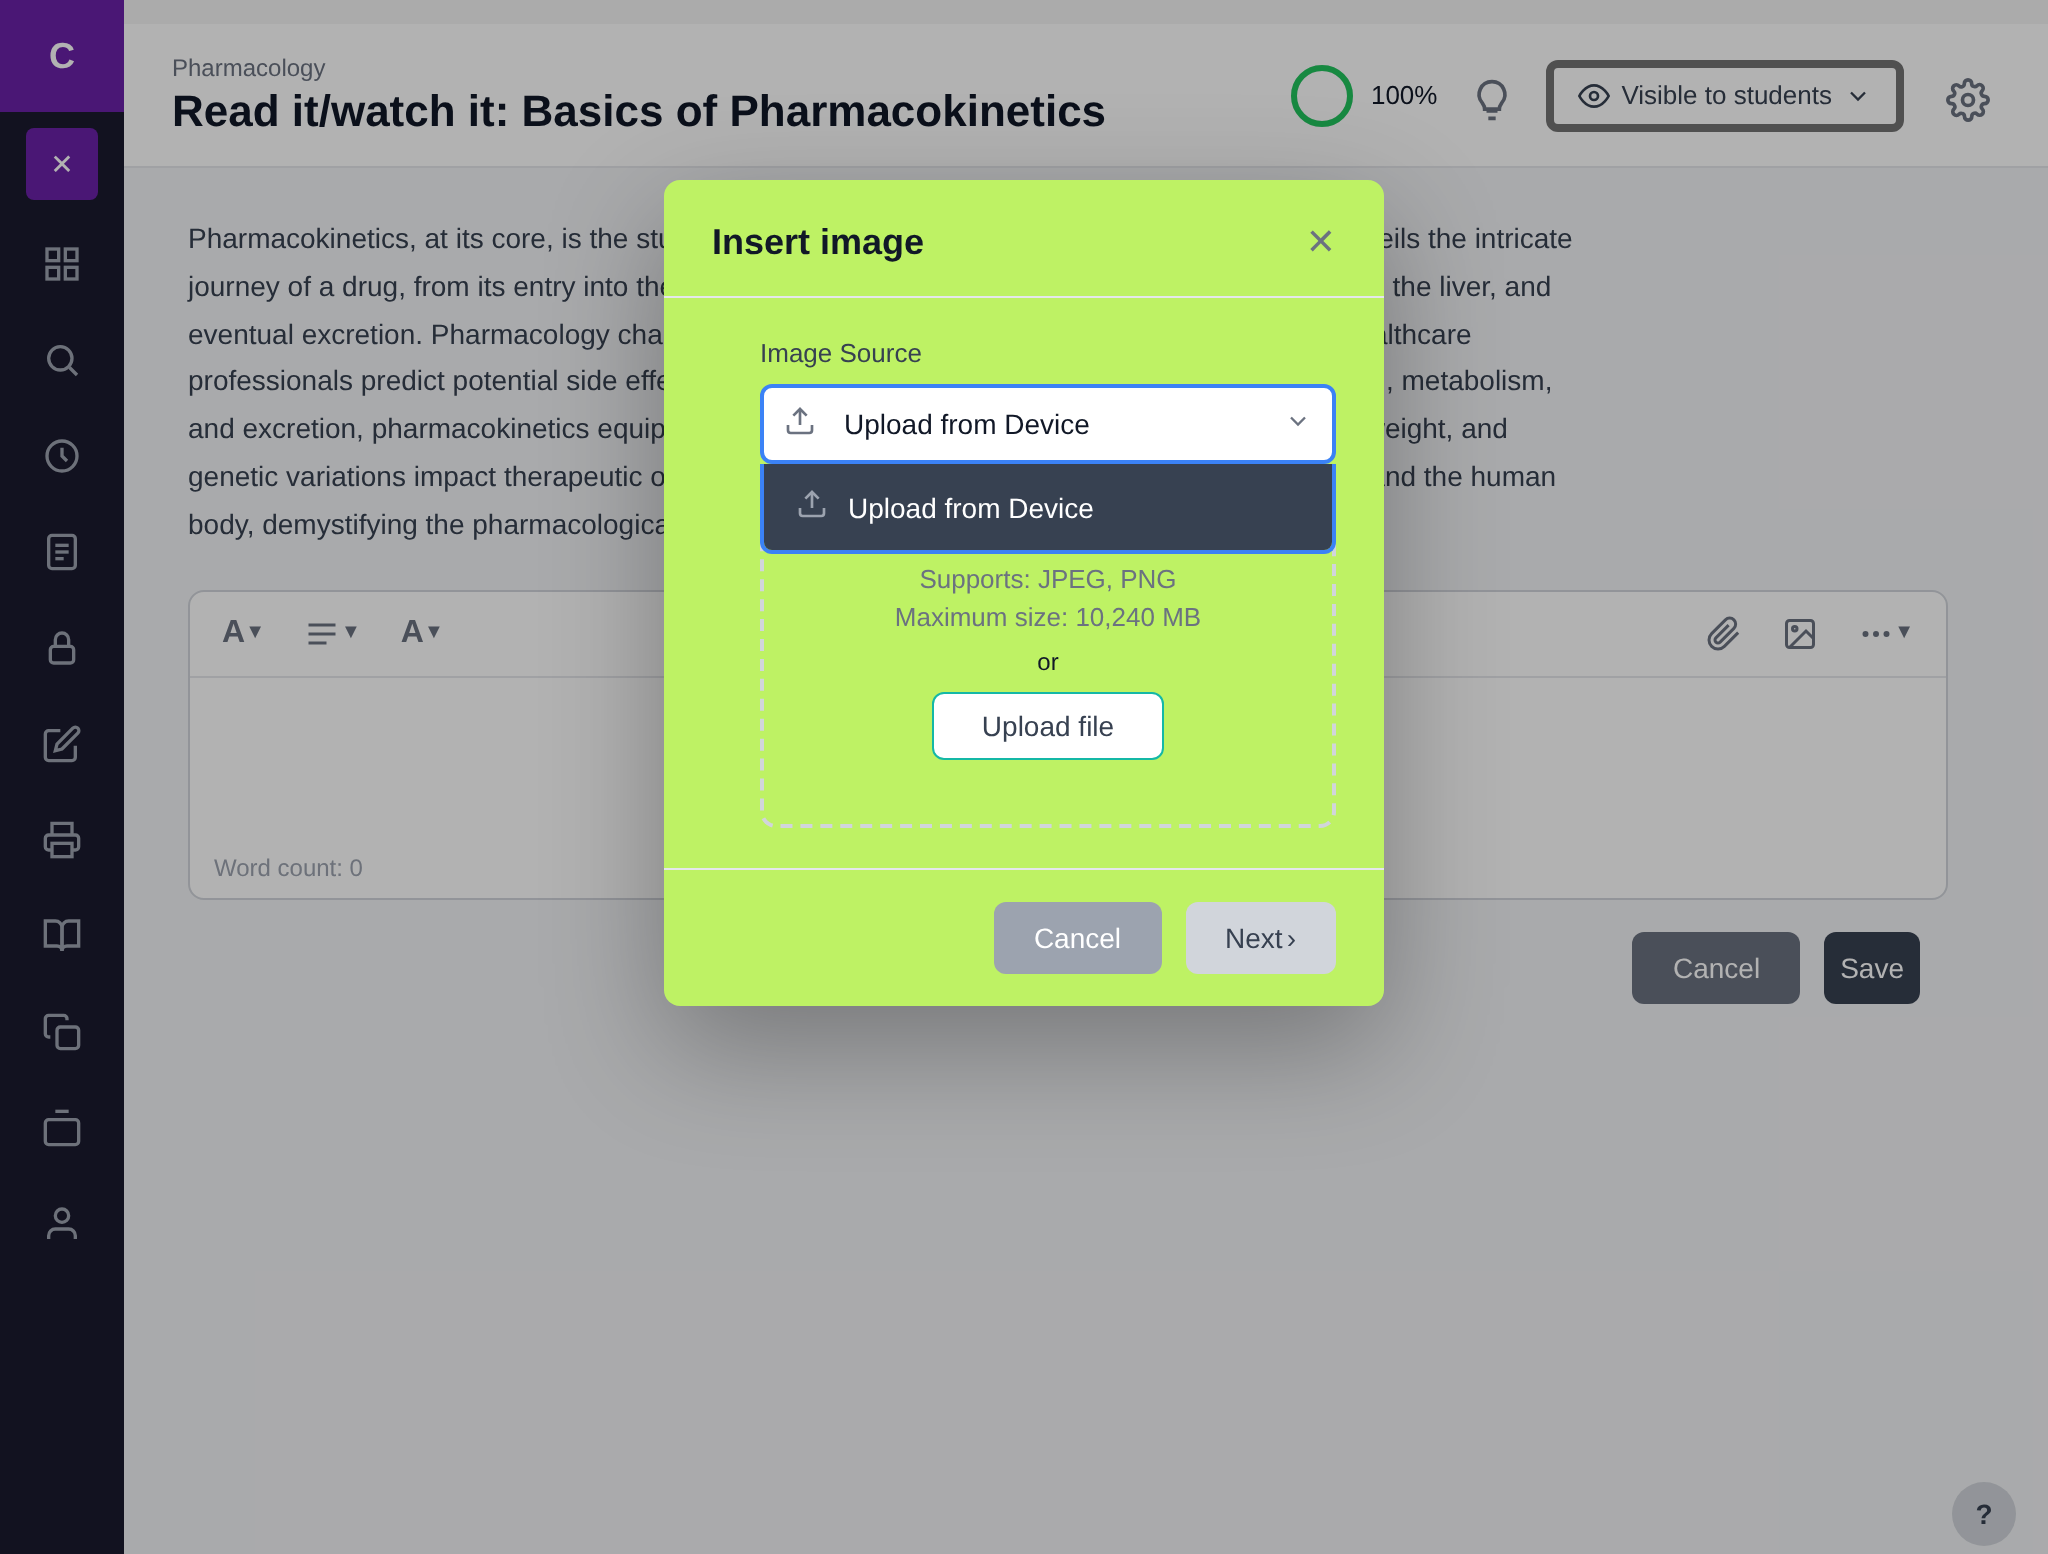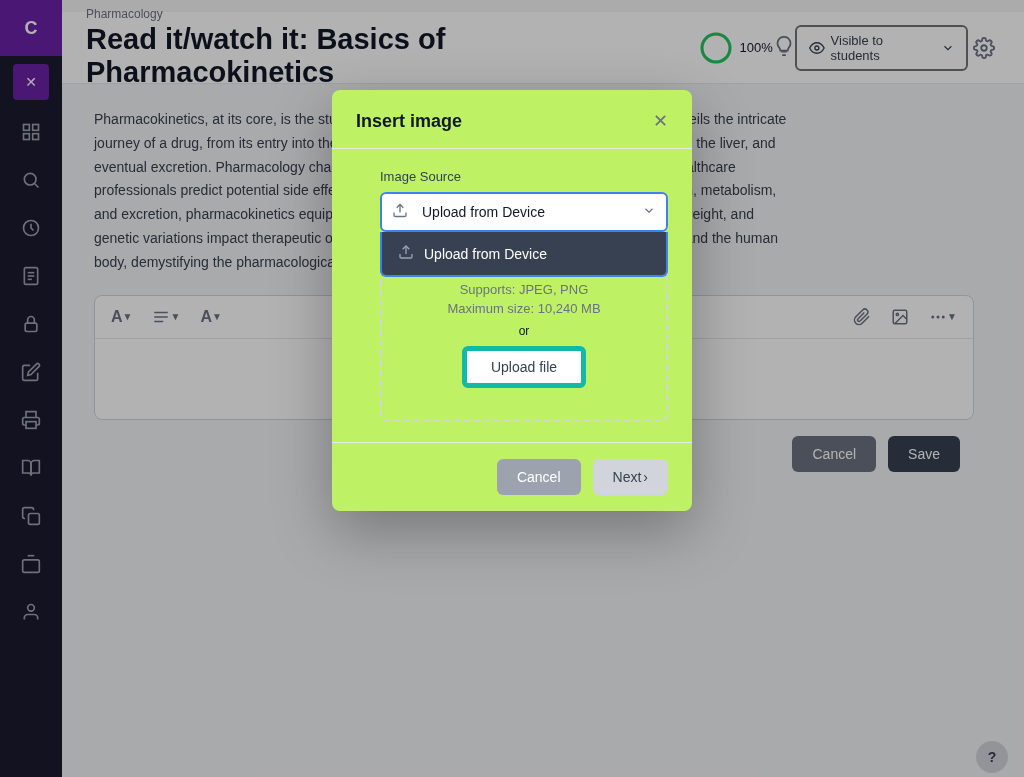--- a/index.html
+++ b/index.html
@@ -17,43 +17,43 @@
     .sidebar-icon { width: 40px; height: 40px; display: flex; align-items: center; justify-content: center; color: #9ca3af; cursor: pointer; margin: 4px 0; }
     .sidebar-icon svg { width: 20px; height: 20px; }
 
     
     .main { position: absolute; left: 62px; top: 12px; right: 0; height: 777px; background: #f3f4f6; }
 
     
     .topbar { background: white; padding: 12px 24px; border-bottom: 1px solid #e5e7eb; display: flex; align-items: center; justify-content: space-between; height: 72px; }
     .topbar-left { display: flex; flex-direction: column; }
     .topbar-category { font-size: 12px; color: #6b7280; margin-bottom: 2px; }
-    .topbar-title { font-size: 29px; font-weight: 600; color: #111827; }
-    .topbar-right { display: flex; align-items: center; }
+    .topbar-title { font-size: 22px; font-weight: 600; color: #111827; }
+    .topbar-right { display: flex; align-items: flex-end; gap: 16px; }
     .bulb-icon { color: #6b7280; cursor: pointer; }
-    .visibility-btn { display: flex; align-items: center; gap: 6px; border: 2px solid #737373; border-radius: 6px; padding: 6px 12px; background: white; cursor: pointer; font-size: 13px; color: #374151; }
+    .visibility-btn { display: flex; align-items: center; gap: 6px; border: 4px solid #737373; border-radius: 6px; padding: 6px 12px; background: white; cursor: pointer; font-size: 13px; color: #374151; }
     .settings-btn { color: #6b7280; cursor: pointer; width: 32px; height: 32px; display: flex; align-items: center; justify-content: center; }
 
     
     .content-area { padding: 24px 32px; height: calc(777px - 72px); overflow-y: auto; }
     .article-text { font-size: 14px; color: #374151; line-height: 1.7; margin-bottom: 20px; max-width: 700px; }
 
     
     .editor-section { background: white; border: 1px solid #d1d5db; border-radius: 8px; max-width: 880px; }
     .editor-toolbar { display: flex; align-items: center; justify-content: space-between; padding: 8px 12px; border-bottom: 1px solid #e5e7eb; }
     .toolbar-left { display: flex; align-items: center; gap: 12px; }
     .toolbar-btn { color: #6b7280; cursor: pointer; font-size: 14px; padding: 4px; display: flex; align-items: center; }
     .toolbar-right { display: flex; align-items: center; gap: 12px; }
     .editor-body { min-height: 80px; padding: 12px; }
     .word-count { font-size: 12px; color: #9ca3af; padding: 8px 12px; }
 
     
     .action-bar { display: flex; justify-content: flex-end; gap: 12px; padding: 16px 32px; max-width: 912px; }
     .btn-cancel { background: #6b7280; color: white; border: none; border-radius: 6px; padding: 10px 20px; font-size: 14px; cursor: pointer; }
-    .btn-save { background: #374151; color: white; border: none; border-radius: 6px; padding: 10px 20px; font-size: 14px; cursor: pointer; }
+    .btn-save { background: #374151; color: white; border: none; border-radius: 6px; padding: 10px 8px; font-size: 14px; cursor: pointer; }
 
     
     .overlay { position: absolute; left: 0; top: 0; width: 100%; height: 100%; background: rgba(0,0,0,0.3); z-index: 100; display: flex; align-items: flex-start; justify-content: center; padding-top: 90px; }
 
     
     .modal { background: #bef264; border-radius: 8px; width: 360px; box-shadow: 0 20px 60px rgba(0,0,0,0.3); display: flex; flex-direction: column; overflow: visible; position: relative; }
     .modal-header { display: flex; align-items: center; justify-content: space-between; padding: 20px 24px 16px; border-bottom: 1px solid #e5e7eb; }
     .modal-title { font-size: 18px; font-weight: 600; color: #111827; }
     .modal-close { cursor: pointer; color: #6b7280; background: none; border: none; font-size: 18px; display: flex; align-items: center; }
     .modal-body { padding: 20px 24px; flex: 1; margin-left: 24px; }
@@ -64,21 +64,21 @@
     .dropdown-menu { position: absolute; top: 100%; left: 0; right: 0; background: #1f2937; border-radius: 0 0 6px 6px; z-index: 200; overflow: hidden; border: 2px solid #3b82f6; border-top: none; }
     .dropdown-item { display: flex; align-items: center; gap: 10px; padding: 12px 16px; color: white; cursor: pointer; font-size: 14px; }
     .dropdown-item.active { background: #374151; }
     .dropdown-item-icon { color: #9ca3af; }
 
     
     .upload-area { border: 2px dashed #d1d5db; border-radius: 8px; padding: 32px 24px; text-align: center; margin-top: 16px; }
     .upload-supports { font-size: 13px; color: #6b7280; margin-bottom: 4px; }
     .upload-maxsize { font-size: 13px; color: #6b7280; margin-bottom: 8px; }
     .upload-or { font-size: 12px; font-weight: 400; color: #111827; margin: 8px 0; }
-    .upload-file-btn { border: 5px solid #14b8a6; background: white; border-radius: 6px; padding: 8px 24px; font-size: 14px; color: #374151; cursor: pointer; }
+    .upload-file-btn { border: 1px solid #14b8a6; background: white; border-radius: 6px; padding: 8px 24px; font-size: 14px; color: #374151; cursor: pointer; }
 
     .modal-footer { padding: 16px 24px; border-top: 1px solid #e5e7eb; display: flex; align-items: center; justify-content: flex-end; gap: 12px; }
     .footer-cancel-btn { background: #9ca3af; color: white; border: none; border-radius: 6px; padding: 10px 20px; font-size: 14px; cursor: pointer; }
     .footer-next-btn { background: #d1d5db; color: #374151; border: none; border-radius: 6px; padding: 10px 20px; font-size: 14px; cursor: pointer; display: flex; align-items: center; gap: 2px; }
 
     
     .help-btn { position: absolute; bottom: 16px; right: 16px; width: 32px; height: 32px; border-radius: 50%; background: #d1d5db; display: flex; align-items: center; justify-content: center; cursor: pointer; color: #374151; font-size: 14px; font-weight: bold; z-index: 5; }
   </style>
 </head>
 <body>
@@ -242,20 +242,21 @@
             <svg width="18" height="18" viewBox="0 0 24 24" fill="none" stroke="currentColor" stroke-width="2">
                 <circle cx="12" cy="12" r="1"></circle>
                 <circle cx="19" cy="12" r="1"></circle>
                 <circle cx="5" cy="12" r="1"></circle>
               </svg>
             <span style="font-size:10px;">▼</span>
           </div>
         </div>
       </div>
       <div class="editor-body"></div>
+      <div class="word-count">Word count: 0</div>
     </div>
 
     <div class="action-bar">
       <button class="btn-cancel">Cancel</button>
       <button class="btn-save">Save</button>
     </div>
   </div>
 
   <div class="help-btn">?</div>
 </div>

